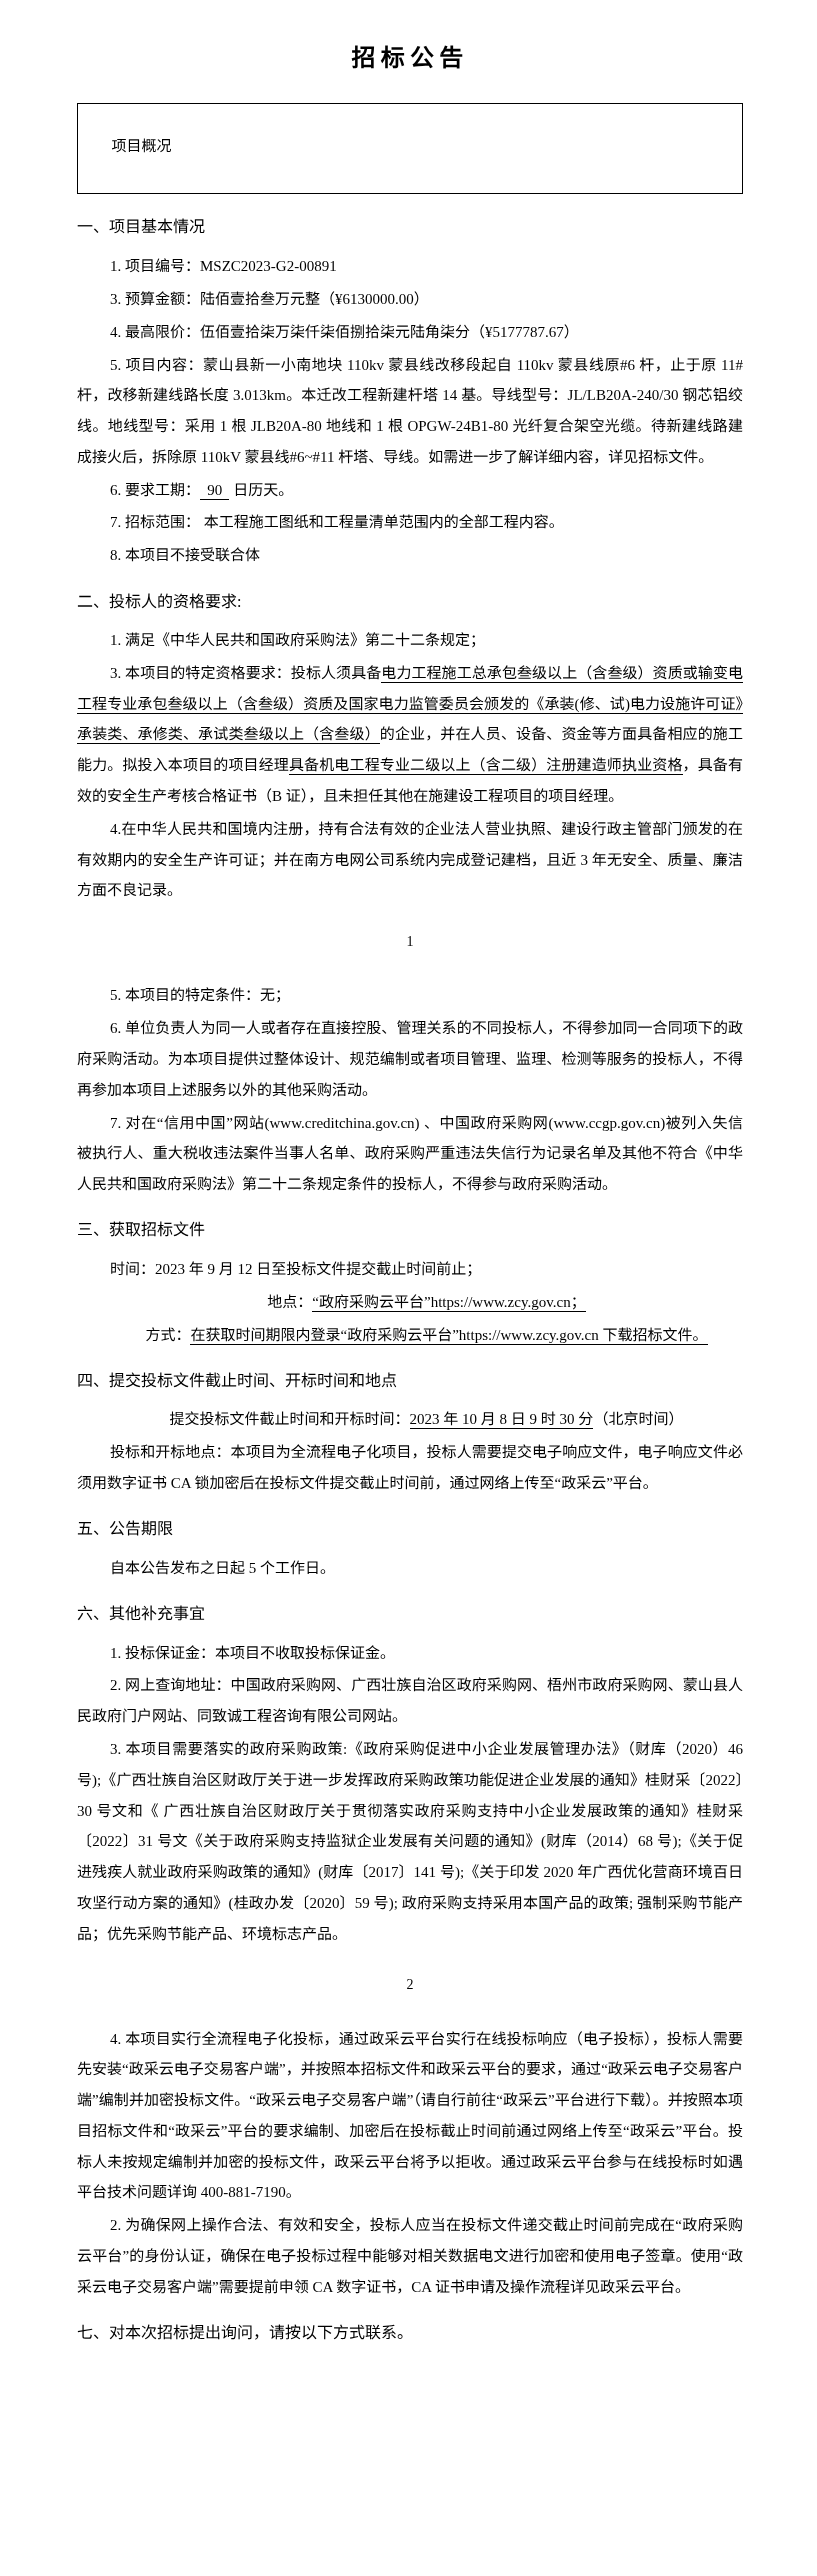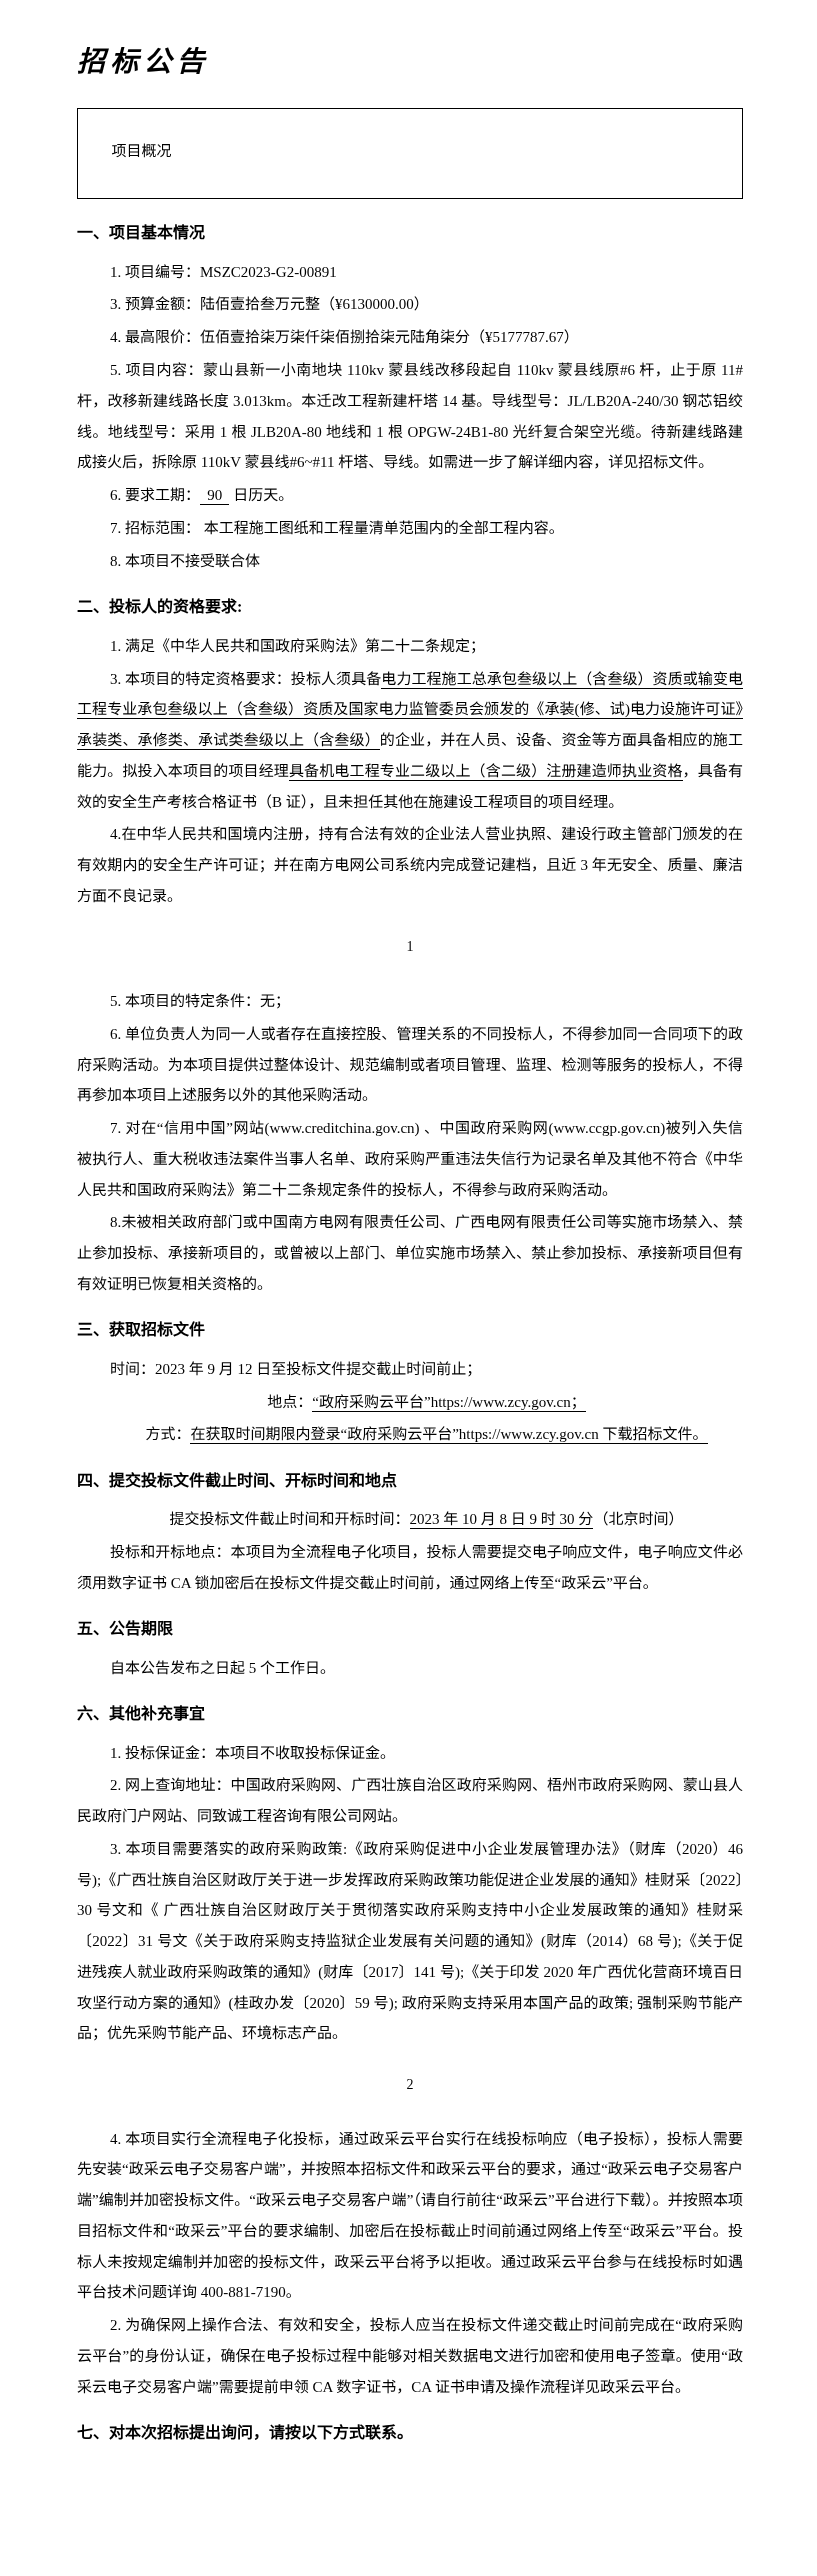--- a/index.html
+++ b/index.html
@@ -12,44 +12,44 @@
     width: 818px;
     min-height: 3092px;
     font-family: "Liberation Serif", "DejaVu Serif", serif;
     font-size: 15px;
     line-height: 2.05;
   }
   .page {
     padding: 0 75px 31px 77px;
   }
   .doc-title {
-    font-size: 28px;
+    text-align: center;
+    font-size: 24px;
     font-weight: 700;
     letter-spacing: 5.2px;
     margin: 42px 0 27px 0;
     line-height: 1.4;
-    font-style: italic;
   }
   .overview-box {
     border: 1px solid #000;
     padding: 11.3px 19.6px 15.5px 19.6px;
     margin: 0 0 18.5px 0;
   }
   .ov-label {
     margin: 14px;
     line-height: 2.3;
   }
   .ov-para {
     margin: 3.1px 0 0 0;
     text-indent: 2.2em;
     line-height: 2.55;
   }
   .sec-h {
     font-size: 16px;
-    font-weight: 700;
+    font-weight: 400;
     margin: 15.5px 0 8.2px 0;
     line-height: 1.9;
   }
   .para {
     margin: 2.1px 0;
     text-indent: 2.2em;
     text-align: justify;
   }
   .para.noj { text-align: center; }
   .u {
@@ -87,21 +87,20 @@
   <h2 class="sec-h">二、投标人的资格要求:</h2>
   <p class="para">1. 满足《中华人民共和国政府采购法》第二十二条规定；</p>
   <p class="para"><span>3. 本项目的特定资格要求：投标人须具备</span><span class="u">电力工程施工总承包叁级以上（含叁级）资质或输变电工程专业承包叁级以上（含叁级）资质及国家电力监管委员会颁发的《承装(修、试)电力设施许可证》承装类、承修类、承试类叁级以上（含叁级）</span><span>的企业，并在人员、设备、资金等方面具备相应的施工能力。拟投入本项目的项目经理</span><span class="u">具备机电工程专业二级以上（含二级）注册建造师执业资格</span><span>，具备有效的安全生产考核合格证书（B 证），且未担任其他在施建设工程项目的项目经理。</span></p>
   <p class="para">4.在中华人民共和国境内注册，持有合法有效的企业法人营业执照、建设行政主管部门颁发的在有效期内的安全生产许可证；并在南方电网公司系统内完成登记建档，且近 3 年无安全、质量、廉洁方面不良记录。</p>
 
   <p class="pagenum">1</p>
 
   <p class="para">5. 本项目的特定条件：无；</p>
   <p class="para">6. 单位负责人为同一人或者存在直接控股、管理关系的不同投标人，不得参加同一合同项下的政府采购活动。为本项目提供过整体设计、规范编制或者项目管理、监理、检测等服务的投标人，不得再参加本项目上述服务以外的其他采购活动。</p>
   <p class="para">7. 对在“信用中国”网站(www.creditchina.gov.cn) 、中国政府采购网(www.ccgp.gov.cn)被列入失信被执行人、重大税收违法案件当事人名单、政府采购严重违法失信行为记录名单及其他不符合《中华人民共和国政府采购法》第二十二条规定条件的投标人，不得参与政府采购活动。</p>
-  <p class="para">8.未被相关政府部门或中国南方电网有限责任公司、广西电网有限责任公司等实施市场禁入、禁止参加投标、承接新项目的，或曾被以上部门、单位实施市场禁入、禁止参加投标、承接新项目但有有效证明已恢复相关资格的。</p>
 
   <h2 class="sec-h">三、获取招标文件</h2>
   <p class="para">时间：2023 年 9 月 12 日至投标文件提交截止时间前止；</p>
   <p class="para noj"><span>地点：</span><span class="u">“政府采购云平台”https://www.zcy.gov.cn；</span></p>
   <p class="para noj"><span>方式：</span><span class="u">在获取时间期限内登录“政府采购云平台”https://www.zcy.gov.cn 下载招标文件。</span></p>
 
   <h2 class="sec-h">四、提交投标文件截止时间、开标时间和地点</h2>
   <p class="para noj"><span>提交投标文件截止时间和开标时间：</span><span class="u">2023 年 10 月 8 日 9 时 30 分</span><span>（北京时间）</span></p>
   <p class="para">投标和开标地点：本项目为全流程电子化项目，投标人需要提交电子响应文件，电子响应文件必须用数字证书 CA 锁加密后在投标文件提交截止时间前，通过网络上传至“政采云”平台。</p>
 

